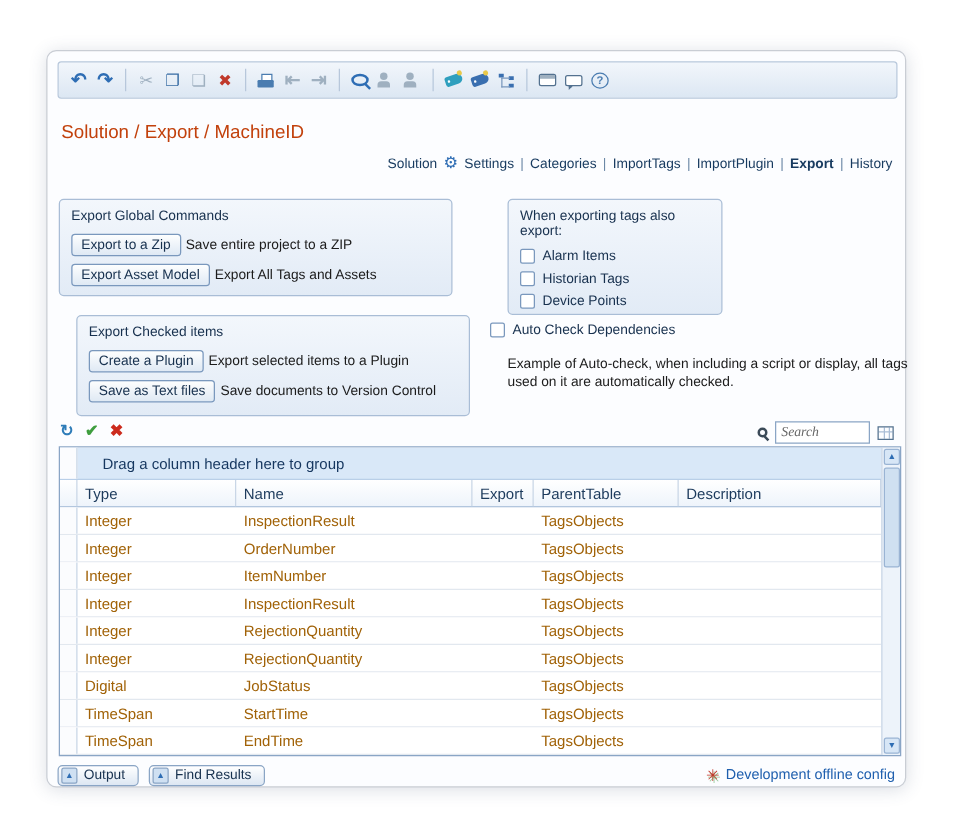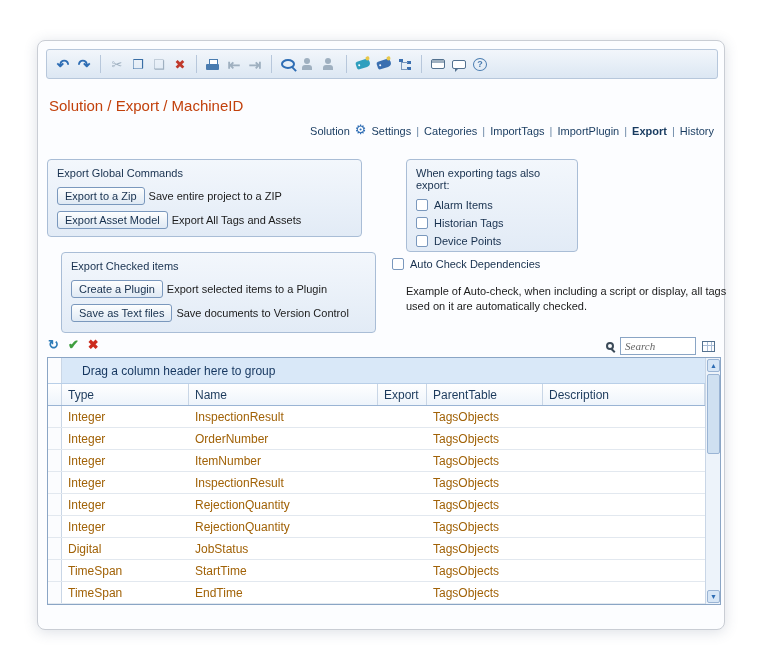--- a/index.html
+++ b/index.html
@@ -318,15 +318,31 @@
             </div>
           </div>
       </div>
       <div class="vscroll">
         <div class="sarrow up">▲</div>
         <div class="sthumb"></div>
         <div class="sarrow down">▼</div>
       </div>
     </div>
 
+    <div class="statusbar">
+      <span style="display:inline-flex;gap:8px">
+          <button class="panelbtn">
+            <span class="upbox">▲</span>
+            <span class="plabel">Output</span>
+          </button>
+          <button class="panelbtn">
+            <span class="upbox">▲</span>
+            <span class="plabel">Find Results</span>
+          </button>
+        </span>
+      <span class="devconfig">
+        <span class="star">✳</span>
+        <span>Development offline config</span>
+      </span>
+    </div>
 
   </div>
 </div>
 
 </body></html>

